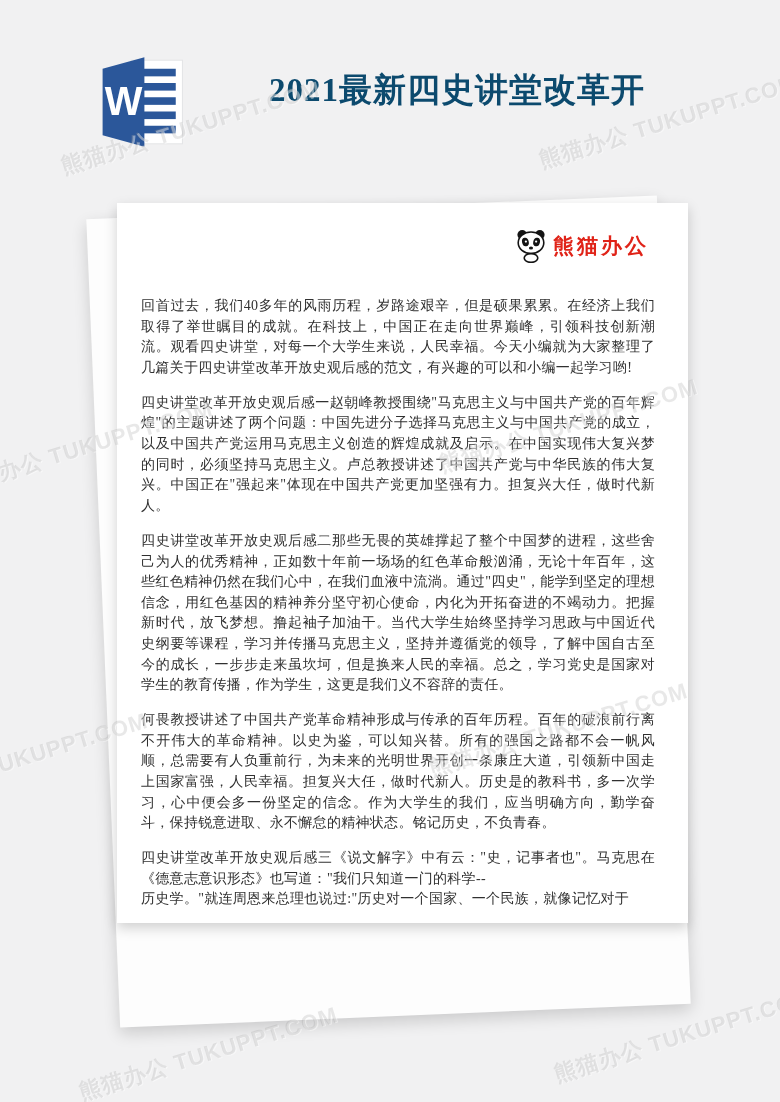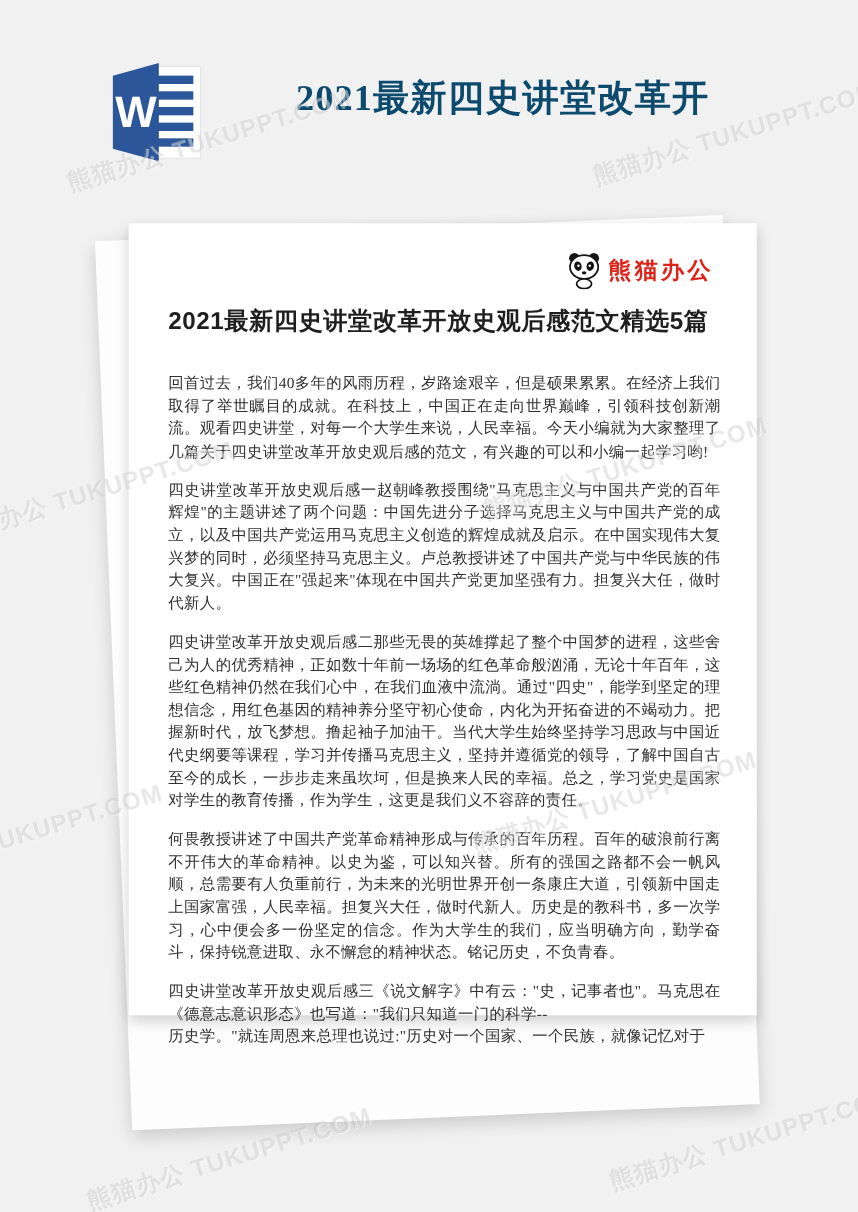--- a/index.html
+++ b/index.html
@@ -36,21 +36,21 @@
     box-shadow: 0 6px 16px rgba(0,0,0,0.16);
     z-index: 1;
   }
   .page-main {
     position: absolute; left: 117px; top: 203px;
     width: 571px; height: 720px;
     background: #ffffff;
     box-shadow: 0 5px 12px rgba(0,0,0,0.18);
     z-index: 2;
     box-sizing: border-box;
-    padding: 0 33px 0 36px;
+    padding: 0 33px 0 24px;
   }
   .doc-logo {
     margin-top: 26px; margin-right: 6px;
     display: flex; justify-content: flex-end; align-items: center; gap: 6px;
   }
   .panda-icon { width: 32px; height: 34px; flex: 0 0 auto; }
   .brand-text {
     color: #e02318; font-weight: 700; font-size: 21px;
     letter-spacing: 3px;
     font-family: "Liberation Sans", "DejaVu Sans", sans-serif;
@@ -133,21 +133,20 @@
         <ellipse cx="13" cy="16" rx="4.2" ry="5.4" fill="#141414" transform="rotate(-14 13 16)"></ellipse>
         <ellipse cx="27" cy="16" rx="4.2" ry="5.4" fill="#141414" transform="rotate(14 27 16)"></ellipse>
         <circle cx="13.6" cy="15.4" r="1.4" fill="#ffffff"></circle>
         <circle cx="26.4" cy="15.4" r="1.4" fill="#ffffff"></circle>
         <ellipse cx="20" cy="23.5" rx="2.6" ry="1.9" fill="#141414"></ellipse>
         <ellipse cx="20" cy="36" rx="8.5" ry="5.5" fill="#ffffff" stroke="#141414" stroke-width="2"></ellipse>
       </svg>
       <span class="brand-text">熊猫办公</span>
     </div>
 
-    <h1 class="doc-title">2021最新四史讲堂改革开放史观后感范文精选5篇</h1>
 
     <div class="doc-body">
       <p class="doc-para">回首过去，我们40多年的风雨历程，岁路途艰辛，但是硕果累累。在经济上我们取得了举世瞩目的成就。在科技上，中国正在走向世界巅峰，引领科技创新潮流。观看四史讲堂，对每一个大学生来说，人民幸福。今天小编就为大家整理了几篇关于四史讲堂改革开放史观后感的范文，有兴趣的可以和小编一起学习哟!</p>
       <p class="doc-para">四史讲堂改革开放史观后感一赵朝峰教授围绕"马克思主义与中国共产党的百年辉煌"的主题讲述了两个问题：中国先进分子选择马克思主义与中国共产党的成立，以及中国共产党运用马克思主义创造的辉煌成就及启示。在中国实现伟大复兴梦的同时，必须坚持马克思主义。卢总教授讲述了中国共产党与中华民族的伟大复兴。中国正在"强起来"体现在中国共产党更加坚强有力。担复兴大任，做时代新人。</p>
       <p class="doc-para">四史讲堂改革开放史观后感二那些无畏的英雄撑起了整个中国梦的进程，这些舍己为人的优秀精神，正如数十年前一场场的红色革命般汹涌，无论十年百年，这些红色精神仍然在我们心中，在我们血液中流淌。通过"四史"，能学到坚定的理想信念，用红色基因的精神养分坚守初心使命，内化为开拓奋进的不竭动力。把握新时代，放飞梦想。撸起袖子加油干。当代大学生始终坚持学习思政与中国近代史纲要等课程，学习并传播马克思主义，坚持并遵循党的领导，了解中国自古至今的成长，一步步走来虽坎坷，但是换来人民的幸福。总之，学习党史是国家对学生的教育传播，作为学生，这更是我们义不容辞的责任。</p>
       <p class="doc-para">何畏教授讲述了中国共产党革命精神形成与传承的百年历程。百年的破浪前行离不开伟大的革命精神。以史为鉴，可以知兴替。所有的强国之路都不会一帆风顺，总需要有人负重前行，为未来的光明世界开创一条康庄大道，引领新中国走上国家富强，人民幸福。担复兴大任，做时代新人。历史是的教科书，多一次学习，心中便会多一份坚定的信念。作为大学生的我们，应当明确方向，勤学奋斗，保持锐意进取、永不懈怠的精神状态。铭记历史，不负青春。</p>
       <p class="doc-para">四史讲堂改革开放史观后感三《说文解字》中有云："史，记事者也"。马克思在《德意志意识形态》也写道："我们只知道一门的科学--
 历史学。"就连周恩来总理也说过:"历史对一个国家、一个民族，就像记忆对于</p>
     </div>
   </div>

